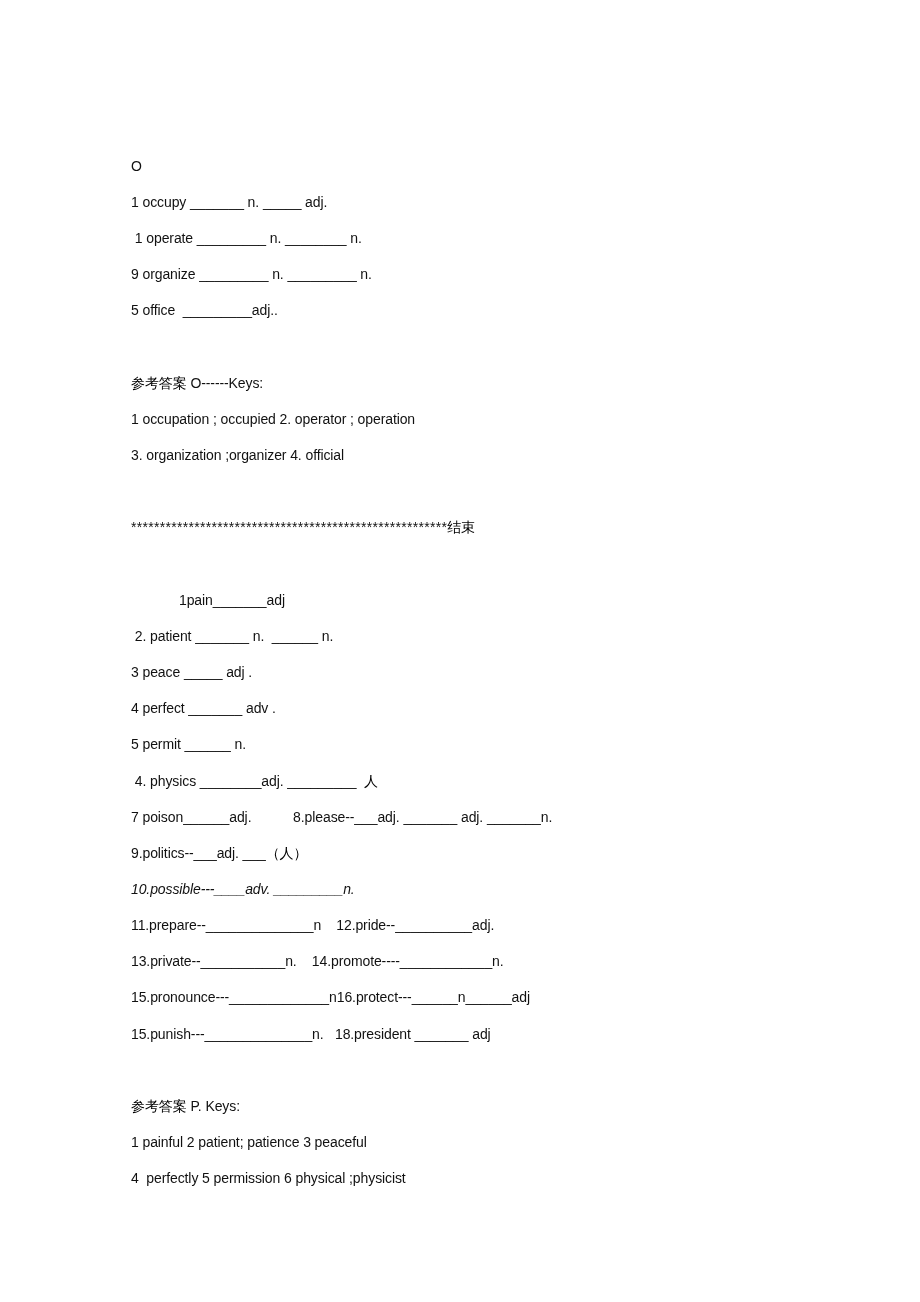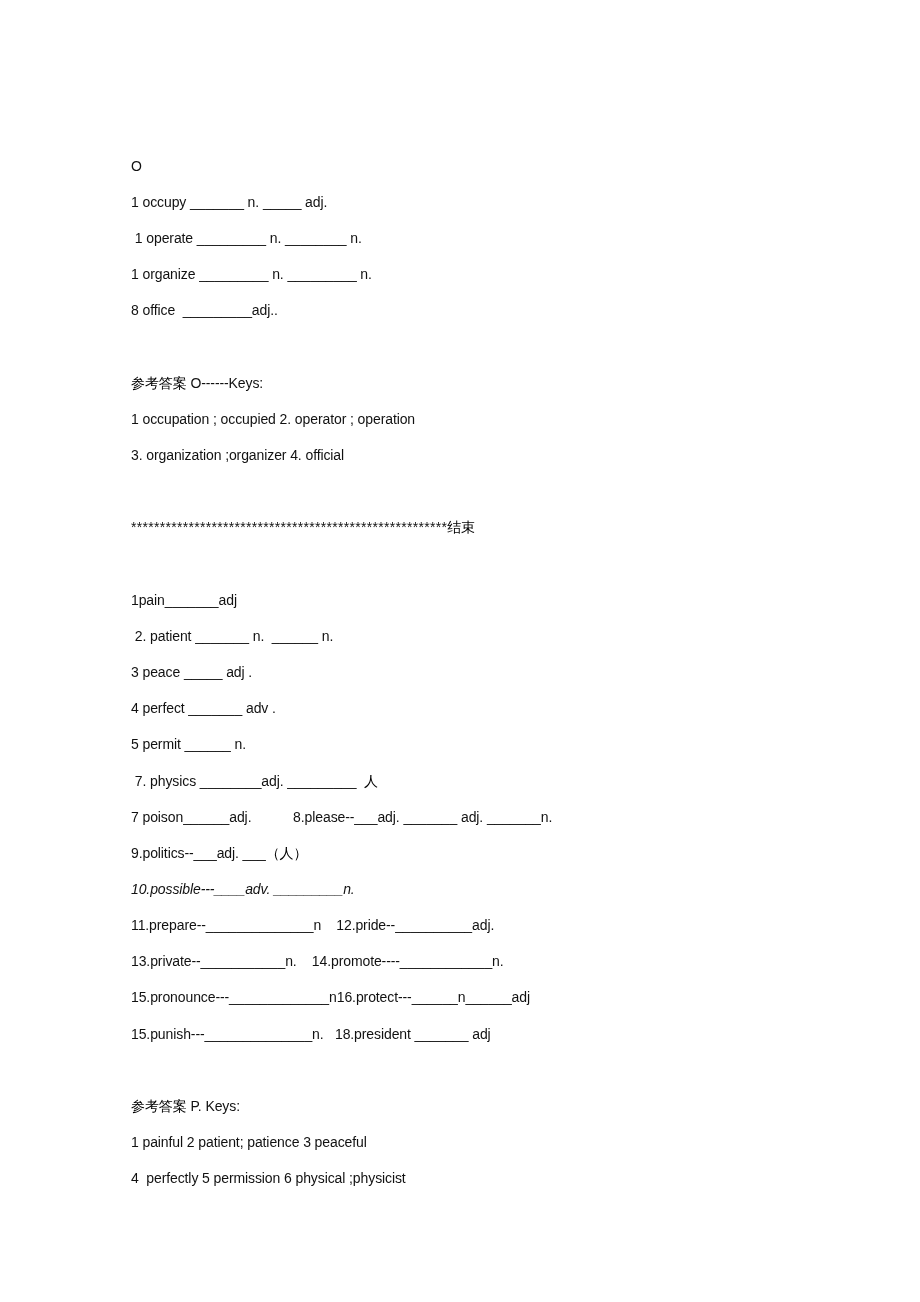--- a/index.html
+++ b/index.html
@@ -32,35 +32,35 @@
     }
   </style>
 </head>
 <body>
 
 <div>
 
   <div class="line" style="top:156px;">O</div>
   <div class="line" style="top:192px;">1 occupy _______ n. _____ adj.</div>
   <div class="line" style="top:228px;"> 1 operate _________ n. ________ n.</div>
-  <div class="line" style="top:264px;">1 organize _________ n. _________ n.</div>
-  <div class="line" style="top:300px;">8 office  _________adj..</div>
+  <div class="line" style="top:264px;">9 organize _________ n. _________ n.</div>
+  <div class="line" style="top:300px;">5 office  _________adj..</div>
 
   <div class="line" style="top:373px;"><span class="cjk">参考答案</span><span> O------Keys:</span></div>
   <div class="line" style="top:409px;">1 occupation ; occupied 2. operator ; operation</div>
   <div class="line" style="top:445px;">3. organization ;organizer 4. official</div>
 
   <div class="line" style="top:517px;"><span class="stars">*******************************************************</span><span class="cjk">结束</span></div>
 
-  <div class="line" style="top:590px;">1pain_______adj</div>
+  <div class="line" style="top:590px;margin-left:48px;">1pain_______adj</div>
   <div class="line" style="top:626px;"> 2. patient _______ n.  ______ n.</div>
   <div class="line" style="top:662px;">3 peace _____ adj .</div>
   <div class="line" style="top:698px;">4 perfect _______ adv .</div>
   <div class="line" style="top:734px;">5 permit ______ n.</div>
-  <div class="line" style="top:771px;"><span> 7. physics ________adj. _________  </span><span class="cjk">人</span></div>
+  <div class="line" style="top:771px;"><span> 4. physics ________adj. _________  </span><span class="cjk">人</span></div>
   <div class="line" style="top:807px;">7 poison______adj.           8.please--___adj. _______ adj. _______n.</div>
   <div class="line" style="top:843px;"><span>9.politics--___adj. ___</span><span class="cjk">（人）</span></div>
   <div class="line" style="top:879px;font-style:italic;">10.possible---____adv. _________n.</div>
   <div class="line" style="top:915px;">11.prepare--______________n    12.pride--__________adj.</div>
   <div class="line" style="top:951px;">13.private--___________n.    14.promote----____________n.</div>
   <div class="line" style="top:987px;">15.pronounce---_____________n16.protect---______n______adj</div>
   <div class="line" style="top:1024px;">15.punish---______________n.   18.president _______ adj</div>
 
   <div class="line" style="top:1096px;text-align:center;"><span class="cjk">参考答案</span><span> P. Keys:</span></div>
   <div class="line" style="top:1132px;">1 painful 2 patient; patience 3 peaceful</div>

